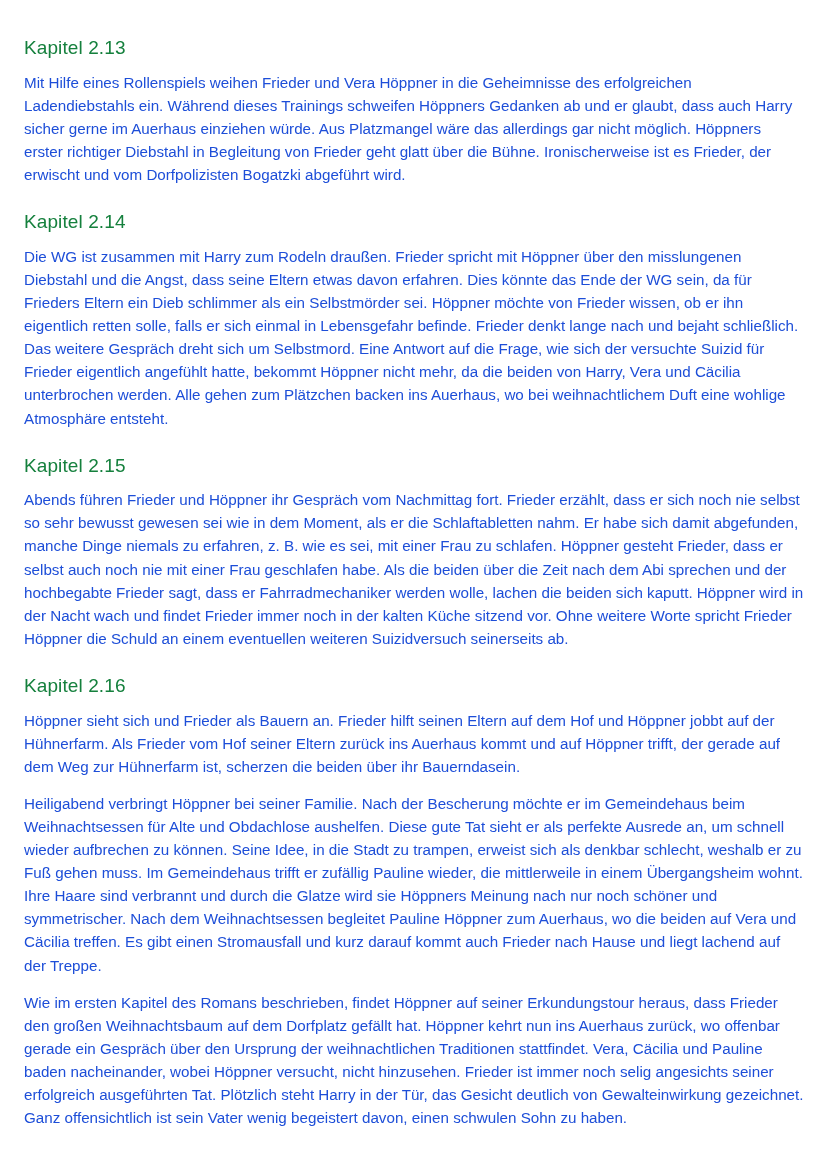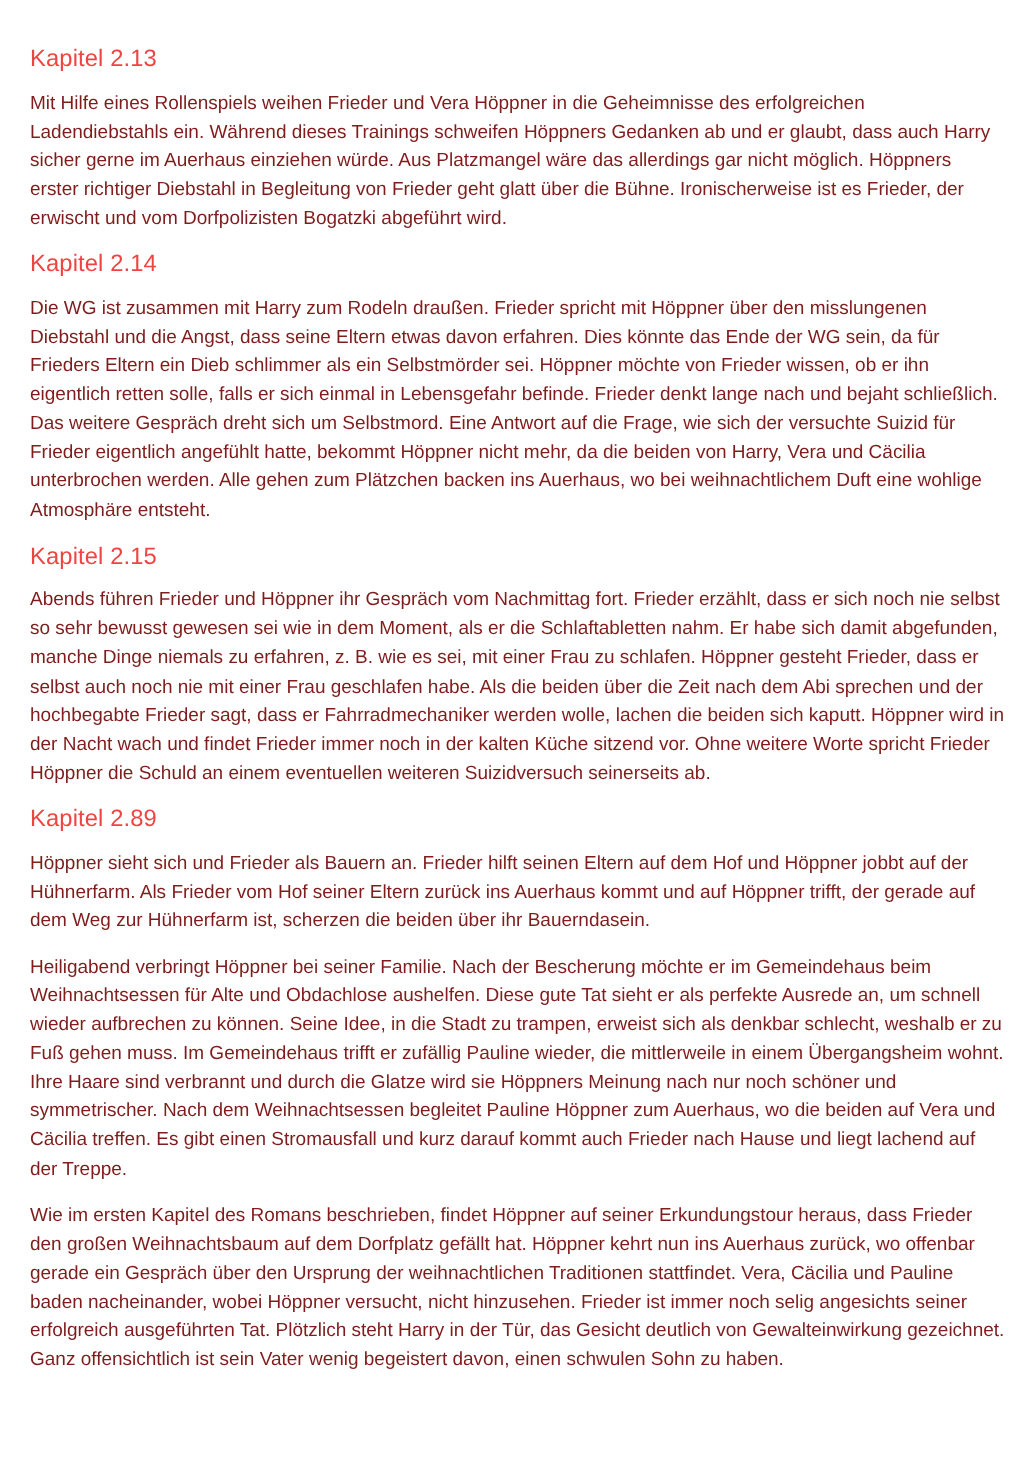--- a/index.html
+++ b/index.html
@@ -17,34 +17,34 @@
     box-sizing: border-box;
     width: 828px;
     min-height: 1171px;
     padding: 36px 24px 24px 24px;
     background: #ffffff;
   }
   .section {
     margin: 0 0 6px 0;
   }
   .section-heading {
-    color: #ef4444;
+    color: #15803d;
     font-size: 19px;
     font-weight: 400;
     line-height: 1.3;
     margin: 0 0 10px 0;
     letter-spacing: 0.1px;
   }
   .section + .section .section-heading {
-    margin-top: 14px;
+    margin-top: 24px;
   }
   .section-body {
     font-size: 15.2px;
     line-height: 1.52;
-    color: #7f1d1d;
+    color: #1d4ed8;
     margin: 0 0 14px 0;
     text-align: left;
     hyphens: none;
   }
 </style>
 </head>
 <body>
 
 <div class="page">
 
@@ -57,21 +57,21 @@
     <h2 class="section-heading">Kapitel 2.14</h2>
     <p class="section-body">Die WG ist zusammen mit Harry zum Rodeln draußen. Frieder spricht mit Höppner über den misslungenen Diebstahl und die Angst, dass seine Eltern etwas davon erfahren. Dies könnte das Ende der WG sein, da für Frieders Eltern ein Dieb schlimmer als ein Selbstmörder sei. Höppner möchte von Frieder wissen, ob er ihn eigentlich retten solle, falls er sich einmal in Lebensgefahr befinde. Frieder denkt lange nach und bejaht schließlich. Das weitere Gespräch dreht sich um Selbstmord. Eine Antwort auf die Frage, wie sich der versuchte Suizid für Frieder eigentlich angefühlt hatte, bekommt Höppner nicht mehr, da die beiden von Harry, Vera und Cäcilia unterbrochen werden. Alle gehen zum Plätzchen backen ins Auerhaus, wo bei weihnachtlichem Duft eine wohlige Atmosphäre entsteht.</p>
   </div>
 
   <div class="section">
     <h2 class="section-heading">Kapitel 2.15</h2>
     <p class="section-body">Abends führen Frieder und Höppner ihr Gespräch vom Nachmittag fort. Frieder erzählt, dass er sich noch nie selbst so sehr bewusst gewesen sei wie in dem Moment, als er die Schlaftabletten nahm. Er habe sich damit abgefunden, manche Dinge niemals zu erfahren, z. B. wie es sei, mit einer Frau zu schlafen. Höppner gesteht Frieder, dass er selbst auch noch nie mit einer Frau geschlafen habe. Als die beiden über die Zeit nach dem Abi sprechen und der hochbegabte Frieder sagt, dass er Fahrradmechaniker werden wolle, lachen die beiden sich kaputt. Höppner wird in der Nacht wach und findet Frieder immer noch in der kalten Küche sitzend vor. Ohne weitere Worte spricht Frieder Höppner die Schuld an einem eventuellen weiteren Suizidversuch seinerseits ab.</p>
   </div>
 
   <div class="section">
-    <h2 class="section-heading">Kapitel 2.89</h2>
+    <h2 class="section-heading">Kapitel 2.16</h2>
     <p class="section-body">Höppner sieht sich und Frieder als Bauern an. Frieder hilft seinen Eltern auf dem Hof und Höppner jobbt auf der Hühnerfarm. Als Frieder vom Hof seiner Eltern zurück ins Auerhaus kommt und auf Höppner trifft, der gerade auf dem Weg zur Hühnerfarm ist, scherzen die beiden über ihr Bauerndasein.</p>
   </div>
 
   <div class="section">
     <p class="section-body">Heiligabend verbringt Höppner bei seiner Familie. Nach der Bescherung möchte er im Gemeindehaus beim Weihnachtsessen für Alte und Obdachlose aushelfen. Diese gute Tat sieht er als perfekte Ausrede an, um schnell wieder aufbrechen zu können. Seine Idee, in die Stadt zu trampen, erweist sich als denkbar schlecht, weshalb er zu Fuß gehen muss. Im Gemeindehaus trifft er zufällig Pauline wieder, die mittlerweile in einem Übergangsheim wohnt. Ihre Haare sind verbrannt und durch die Glatze wird sie Höppners Meinung nach nur noch schöner und symmetrischer. Nach dem Weihnachtsessen begleitet Pauline Höppner zum Auerhaus, wo die beiden auf Vera und Cäcilia treffen. Es gibt einen Stromausfall und kurz darauf kommt auch Frieder nach Hause und liegt lachend auf der Treppe.</p>
   </div>
 
   <div class="section">
     <p class="section-body">Wie im ersten Kapitel des Romans beschrieben, findet Höppner auf seiner Erkundungstour heraus, dass Frieder den großen Weihnachtsbaum auf dem Dorfplatz gefällt hat. Höppner kehrt nun ins Auerhaus zurück, wo offenbar gerade ein Gespräch über den Ursprung der weihnachtlichen Traditionen stattfindet. Vera, Cäcilia und Pauline baden nacheinander, wobei Höppner versucht, nicht hinzusehen. Frieder ist immer noch selig angesichts seiner erfolgreich ausgeführten Tat. Plötzlich steht Harry in der Tür, das Gesicht deutlich von Gewalteinwirkung gezeichnet. Ganz offensichtlich ist sein Vater wenig begeistert davon, einen schwulen Sohn zu haben.</p>
   </div>

